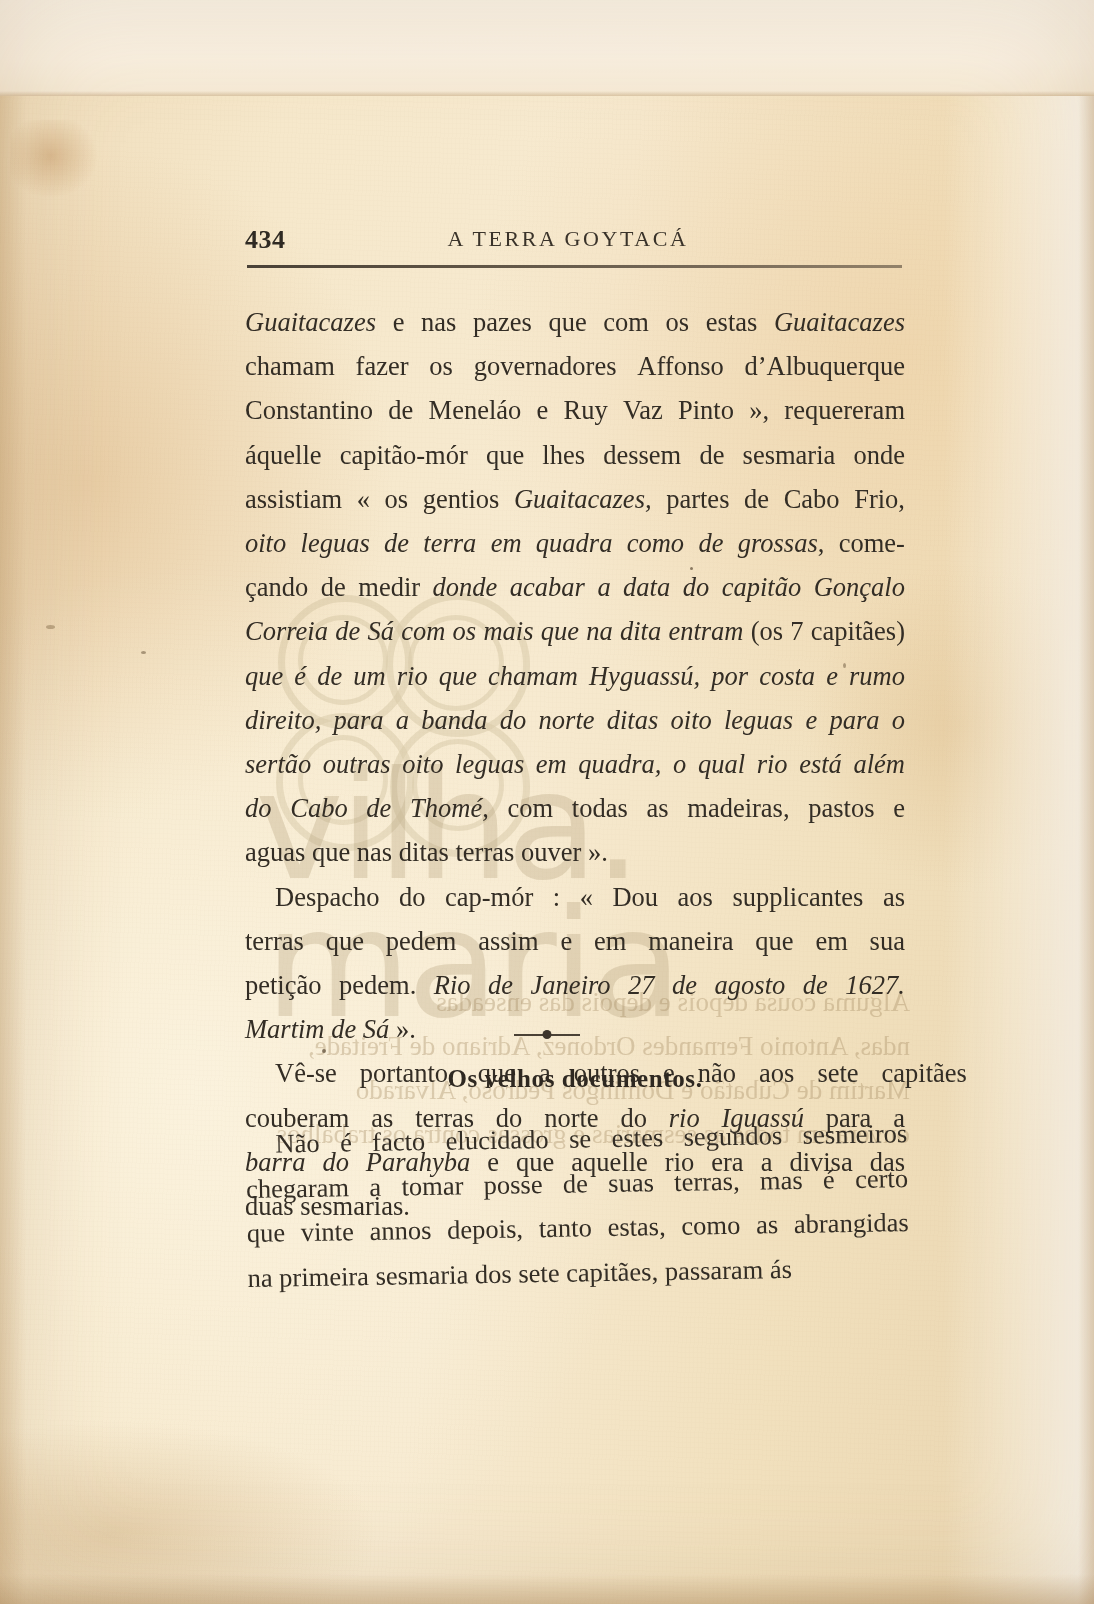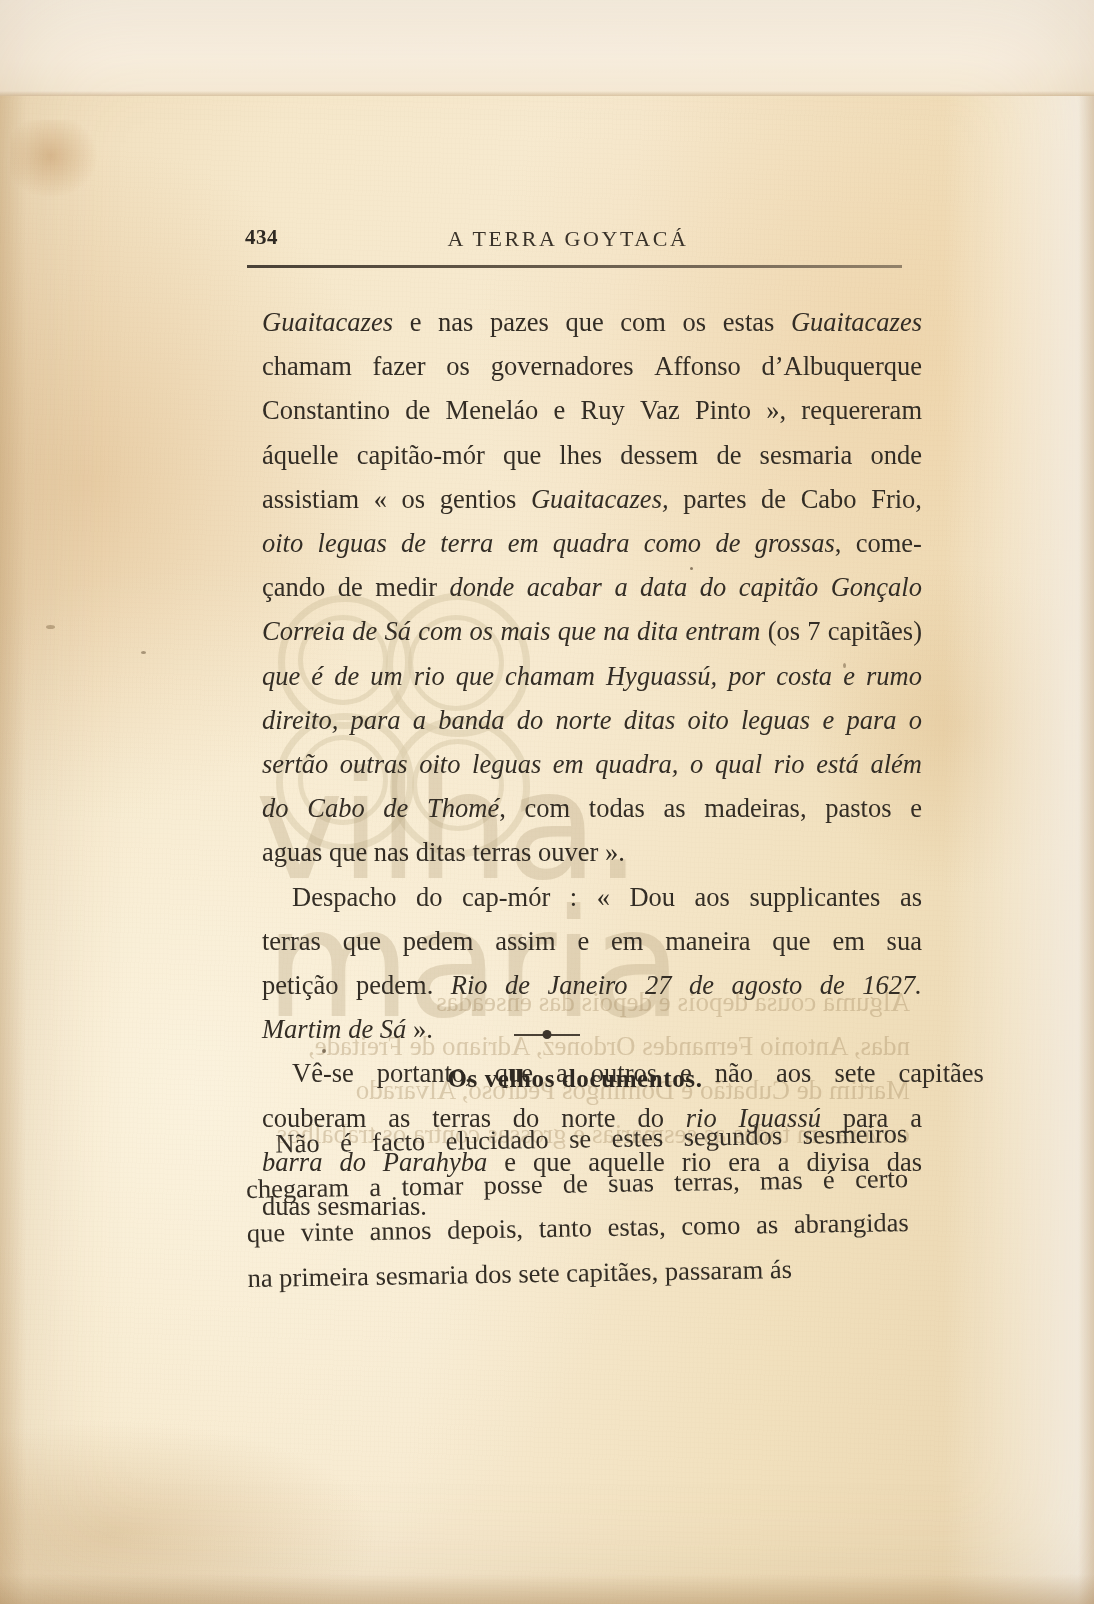--- a/index.html
+++ b/index.html
@@ -144,21 +144,21 @@
     position: absolute;
     left: 245px; top: 225px;
     width: 660px;
     height: 34px;
   }
   .folio {
     position: absolute;
     left: 0; top: 0;
     font-family: "Liberation Serif", serif;
     font-weight: 700;
-    font-size: 21px;
+    font-size: 26px;
     color: #2f2a23;
     letter-spacing: 0.5px;
   }
   .head-title {
     position: absolute;
     left: 0; right: 0; top: 1px;
     text-align: center;
     font-family: "Liberation Serif", serif;
     font-size: 22px;
     letter-spacing: 2.6px;
@@ -168,21 +168,21 @@
   .rule {
     position: absolute;
     left: 247px; top: 265px;
     width: 655px; height: 3px;
     background: linear-gradient(90deg, #3b332a 0%, #574c3d 42%, #6d6050 72%, #8a7a63 100%);
     opacity: 0.92;
   }
 
   .body {
     position: absolute;
-    left: 262px; top: 300px;
+    left: 245px; top: 300px;
     width: 660px;
     color: #332d25;
     font-size: 26.5px;
     line-height: 44.2px;
     text-align: justify;
   }
   .body p {
     margin: 0;
     text-indent: 30px;
   }

